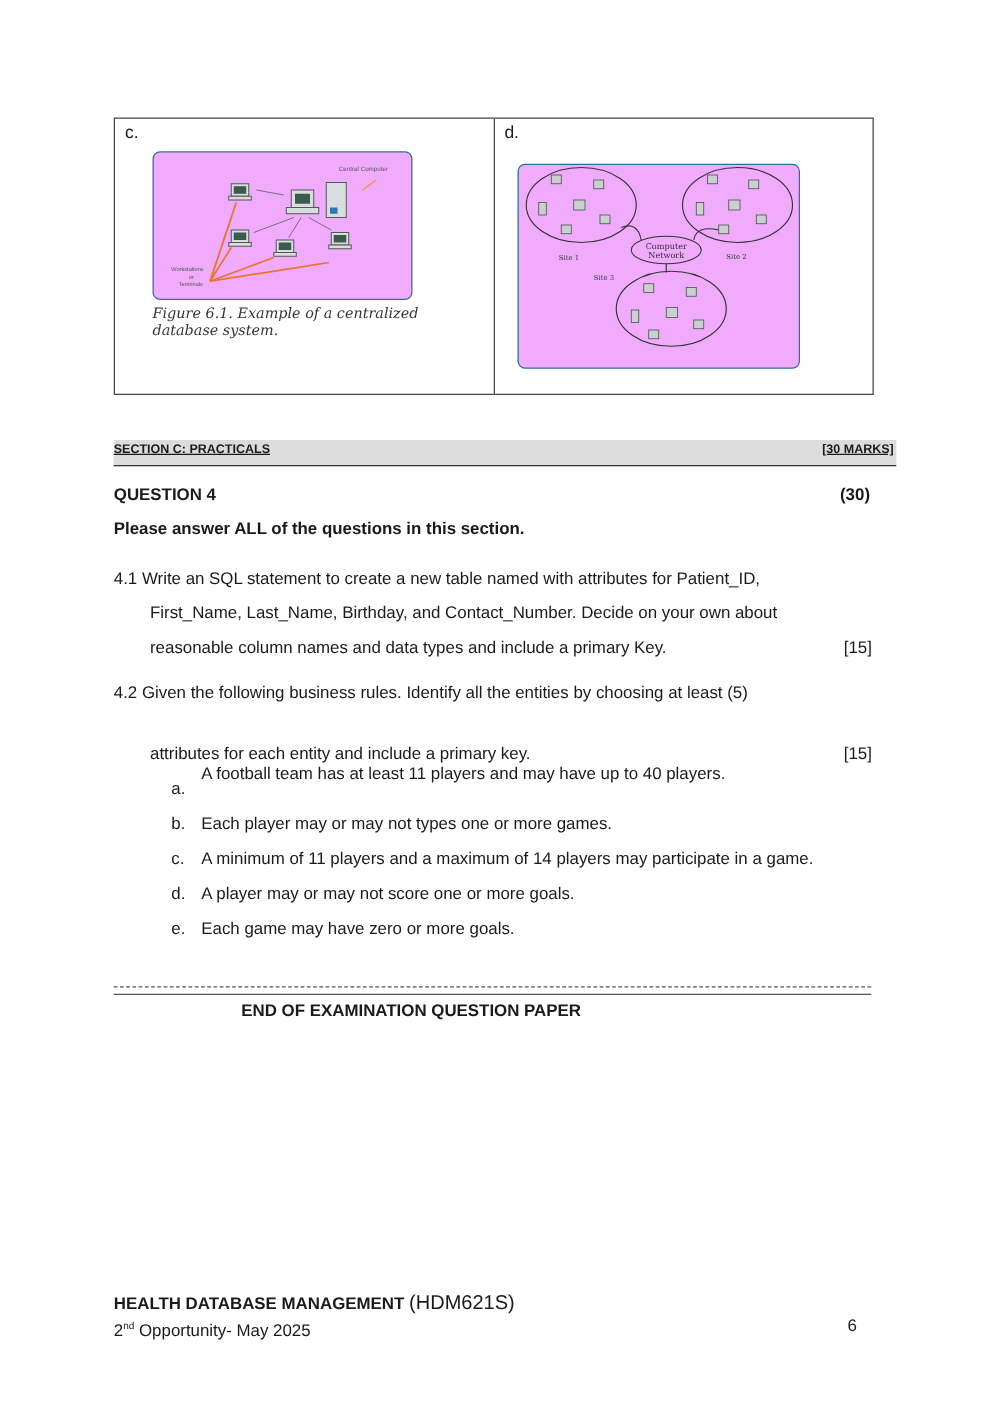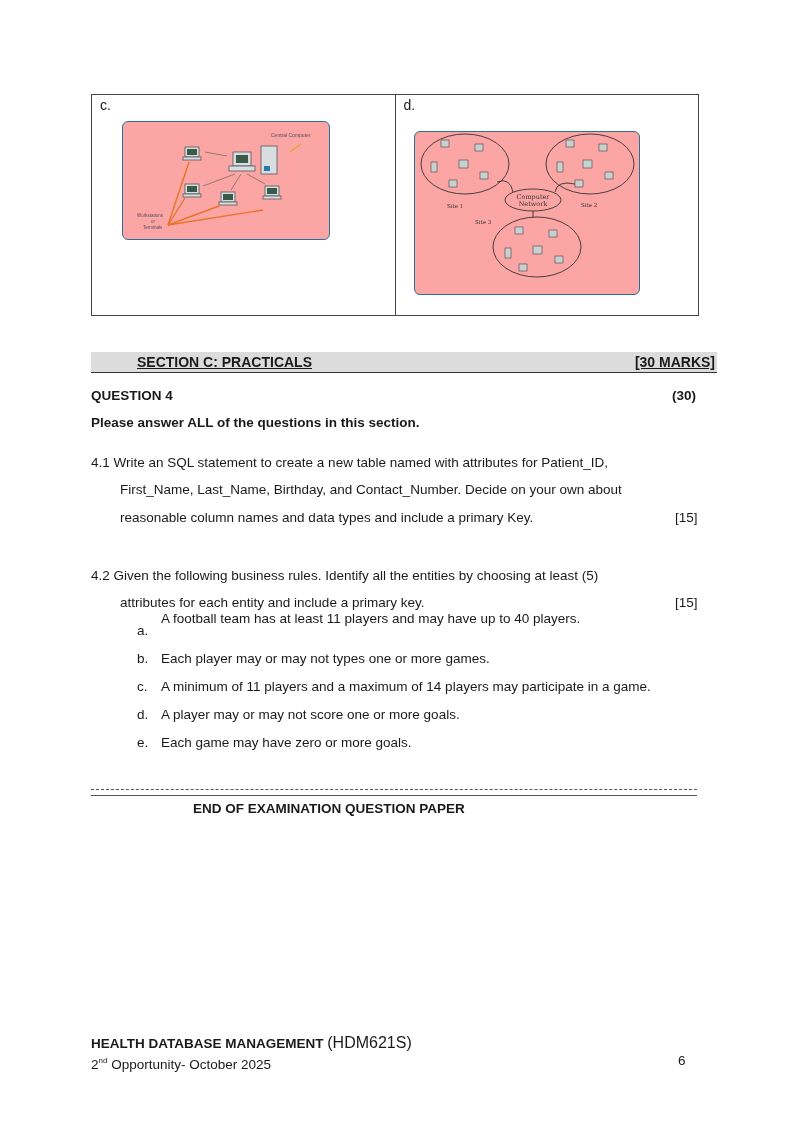--- a/index.html
+++ b/index.html
@@ -3,24 +3,24 @@
 <meta charset="utf-8">
 <style>
   html, body { margin:0; padding:0; background:#ffffff; }
   body { width:794px; height:1122px; position:relative; overflow:hidden;
          font-family:"Liberation Sans", "DejaVu Sans", sans-serif; color:#1a1a1a; }
   .abs { position:absolute; }
   .fig-table { left:91px; top:94px; width:606px; height:220px; border:1px solid #444; display:flex; }
   .fig-cell { flex:1; position:relative; }
   .fig-cell + .fig-cell { border-left:1px solid #444; }
   .cell-label { position:absolute; left:8px; top:2px; font-size:14px; }
-  .diagram { position:absolute; border:1.5px solid #2c6f9a; border-radius:6px; background:#fca5a5; }
+  .diagram { position:absolute; border:1.5px solid #2c6f9a; border-radius:6px; background:#f0abfc; }
   .caption { position:absolute; font-family:"DejaVu Serif", serif; font-style:italic; font-size:11.5px; color:#333; line-height:14px; }
   .section-bar { left:91px; top:352px; width:626px; height:20px; background:#dcdcdc; border-bottom:1.5px solid #333; }
-  .section-bar span { position:absolute; top:2px; font-weight:bold; font-size:14px; text-decoration:underline;padding-left:46px; }
+  .section-bar span { position:absolute; top:2px; font-weight:bold; font-size:10px; text-decoration:underline; }
   .line { font-size:13.5px; line-height:18px; white-space:nowrap; }
   .bold { font-weight:bold; }
   .dash { left:91px; width:606px; border-top:1px dashed #555; }
   .solid { left:91px; width:606px; border-top:1px solid #555; }
   sup { font-size:8px; }
 </style>
 </head>
 <body>
 
 <div class="abs fig-table">
@@ -60,20 +60,24 @@
             <line x1="45" y1="103" x2="62" y2="76"></line>
             <line x1="45" y1="103" x2="96" y2="84"></line>
             <line x1="45" y1="103" x2="140" y2="88"></line>
           </g>
         <line x1="167" y1="30" x2="178" y2="22" stroke="#e8a030" stroke-width="1.2"></line>
         <text x="148" y="15" font-size="5" fill="#555" font-family="Liberation Sans, sans-serif">Central Computer</text>
         <text x="14" y="95" font-size="4.5" fill="#555" font-family="Liberation Sans, sans-serif">Workstations</text>
         <text x="28" y="101" font-size="4.5" fill="#555" font-family="Liberation Sans, sans-serif">or</text>
         <text x="20" y="107" font-size="4.5" fill="#555" font-family="Liberation Sans, sans-serif">Terminals</text>
       </svg>
+    </div>
+    <div class="caption" style="left:30px;top:148px;">
+      <div>Figure 6.1. Example of a centralized</div>
+      <div>database system.</div>
     </div>
   </div>
   <div class="fig-cell">
     <span class="cell-label">d.</span>
     <div class="diagram" style="left:18px;top:36px;width:224px;height:162px;">
       <svg width="224" height="162">
         <g fill="none" stroke="#333" stroke-width="0.9">
           <ellipse cx="50" cy="32" rx="44" ry="30"></ellipse>
           <ellipse cx="175" cy="32" rx="44" ry="30"></ellipse>
           <ellipse cx="122" cy="115" rx="44" ry="30"></ellipse>
@@ -119,21 +123,21 @@
 
 <div class="abs line bold" style="left:91px;top:387px;">QUESTION 4</div>
 <div class="abs line bold" style="left:672px;top:387px;">(30)</div>
 <div class="abs line bold" style="left:91px;top:414px;">Please answer ALL of the questions in this section.</div>
 
 <div class="abs line" style="left:91px;top:454px;">4.1  Write an SQL statement to create a new table named  with attributes for Patient_ID,</div>
 <div class="abs line" style="left:120px;top:481px;">First_Name, Last_Name, Birthday, and Contact_Number. Decide on your own about</div>
 <div class="abs line" style="left:120px;top:509px;">reasonable column names and data types and include a primary Key.</div>
 <div class="abs line" style="left:675px;top:509px;">[15]</div>
 
-<div class="abs line" style="left:91px;top:567px;">4.2  Given the following business rules. Identify all the entities by choosing at least (5)</div>
+<div class="abs line" style="left:91px;top:545px;">4.2  Given the following business rules. Identify all the entities by choosing at least (5)</div>
 <div class="abs line" style="left:120px;top:594px;">attributes for each entity and include a primary key.</div>
 <div class="abs line" style="left:675px;top:594px;">[15]</div>
 
 <div class="abs line" style="left:137px;top:622px;">a.</div>
 <div class="abs line" style="left:161px;top:610px;">A football team has at least 11 players and may have up to 40 players.</div>
 <div class="abs line" style="left:137px;top:650px;">b.</div>
 <div class="abs line" style="left:161px;top:650px;">Each player may or may not types one or more games.</div>
 <div class="abs line" style="left:137px;top:678px;">c.</div>
 <div class="abs line" style="left:161px;top:678px;">A minimum of 11 players and a maximum of 14 players may participate in a game.</div>
 <div class="abs line" style="left:137px;top:706px;">d.</div>
@@ -144,15 +148,15 @@
 <div class="abs dash" style="top:789px;"></div>
 <div class="abs solid" style="top:795px;"></div>
 <div class="abs line bold" style="left:193px;top:800px;">END OF EXAMINATION QUESTION PAPER</div>
 
 <div class="abs line" style="left:91px;top:1034px;">
   <span class="bold">HEALTH DATABASE MANAGEMENT</span>
   <span style="font-size:16px;">(HDM621S)</span>
 </div>
 <div class="abs line" style="left:91px;top:1052px;">
   <span>2</span><sup>nd</sup>
-  <span>Opportunity- October 2025</span>
+  <span>Opportunity- May 2025</span>
 </div>
 <div class="abs line" style="left:678px;top:1052px;">6</div>
 
 </body></html>

